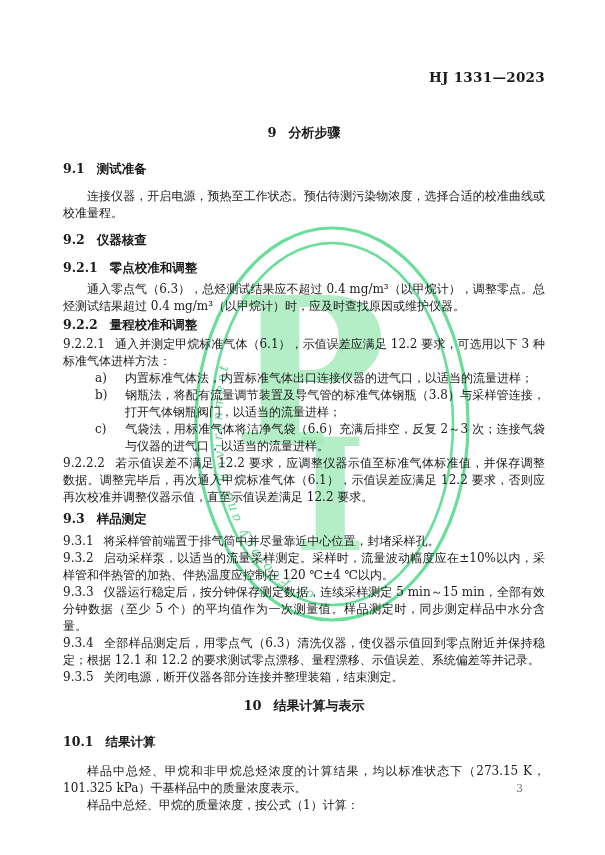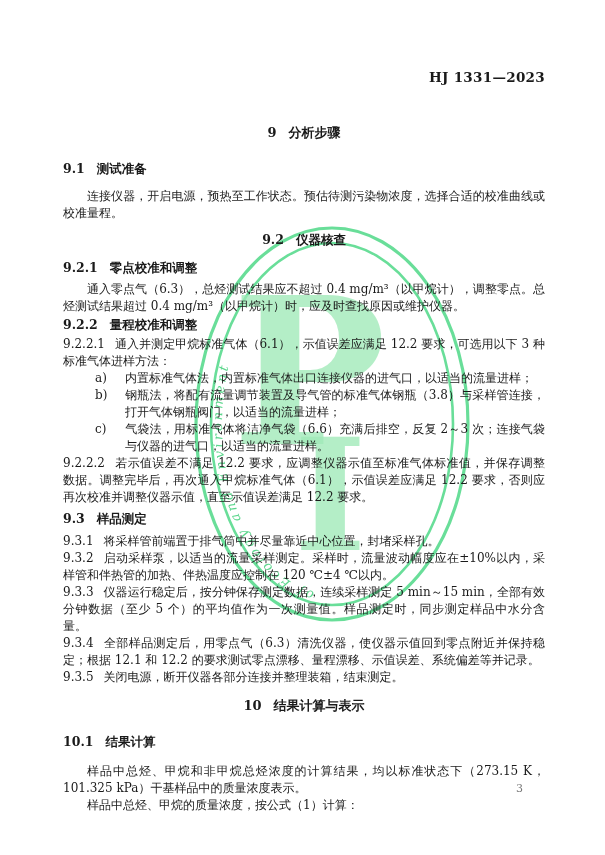--- a/index.html
+++ b/index.html
@@ -33,21 +33,21 @@
   .npara .num{margin-right:10px;font-weight:normal;}
   .list-item{
     font-size:12px;line-height:17px;text-align:justify;
     padding-left:62px;
   }
   .list-item .label{display:inline-block;width:30px;margin-left:-30px;}
   
   .mt-sec9{margin-top:38px;}
   .mt-h91{margin-top:18px;}
   .mt-p1{margin-top:10px;}
-  .mt-h92{margin-top:9px;text-align:center;}
+  .mt-h92{margin-top:9px;}
   .mt-h921{margin-top:10px;}
   .mt-p921{margin-top:4px;}
   .mt-h922{margin-top:1px;}
   .mt-p9221{margin-top:2px;}
   .mt-p9222{margin-top:0px;}
   .mt-h93{margin-top:4px;}
   .mt-p93{margin-top:5px;}
   .mt-sec10{margin-top:11px;}
   .mt-h101{margin-top:18px;}
   .mt-p101{margin-top:12px;}

